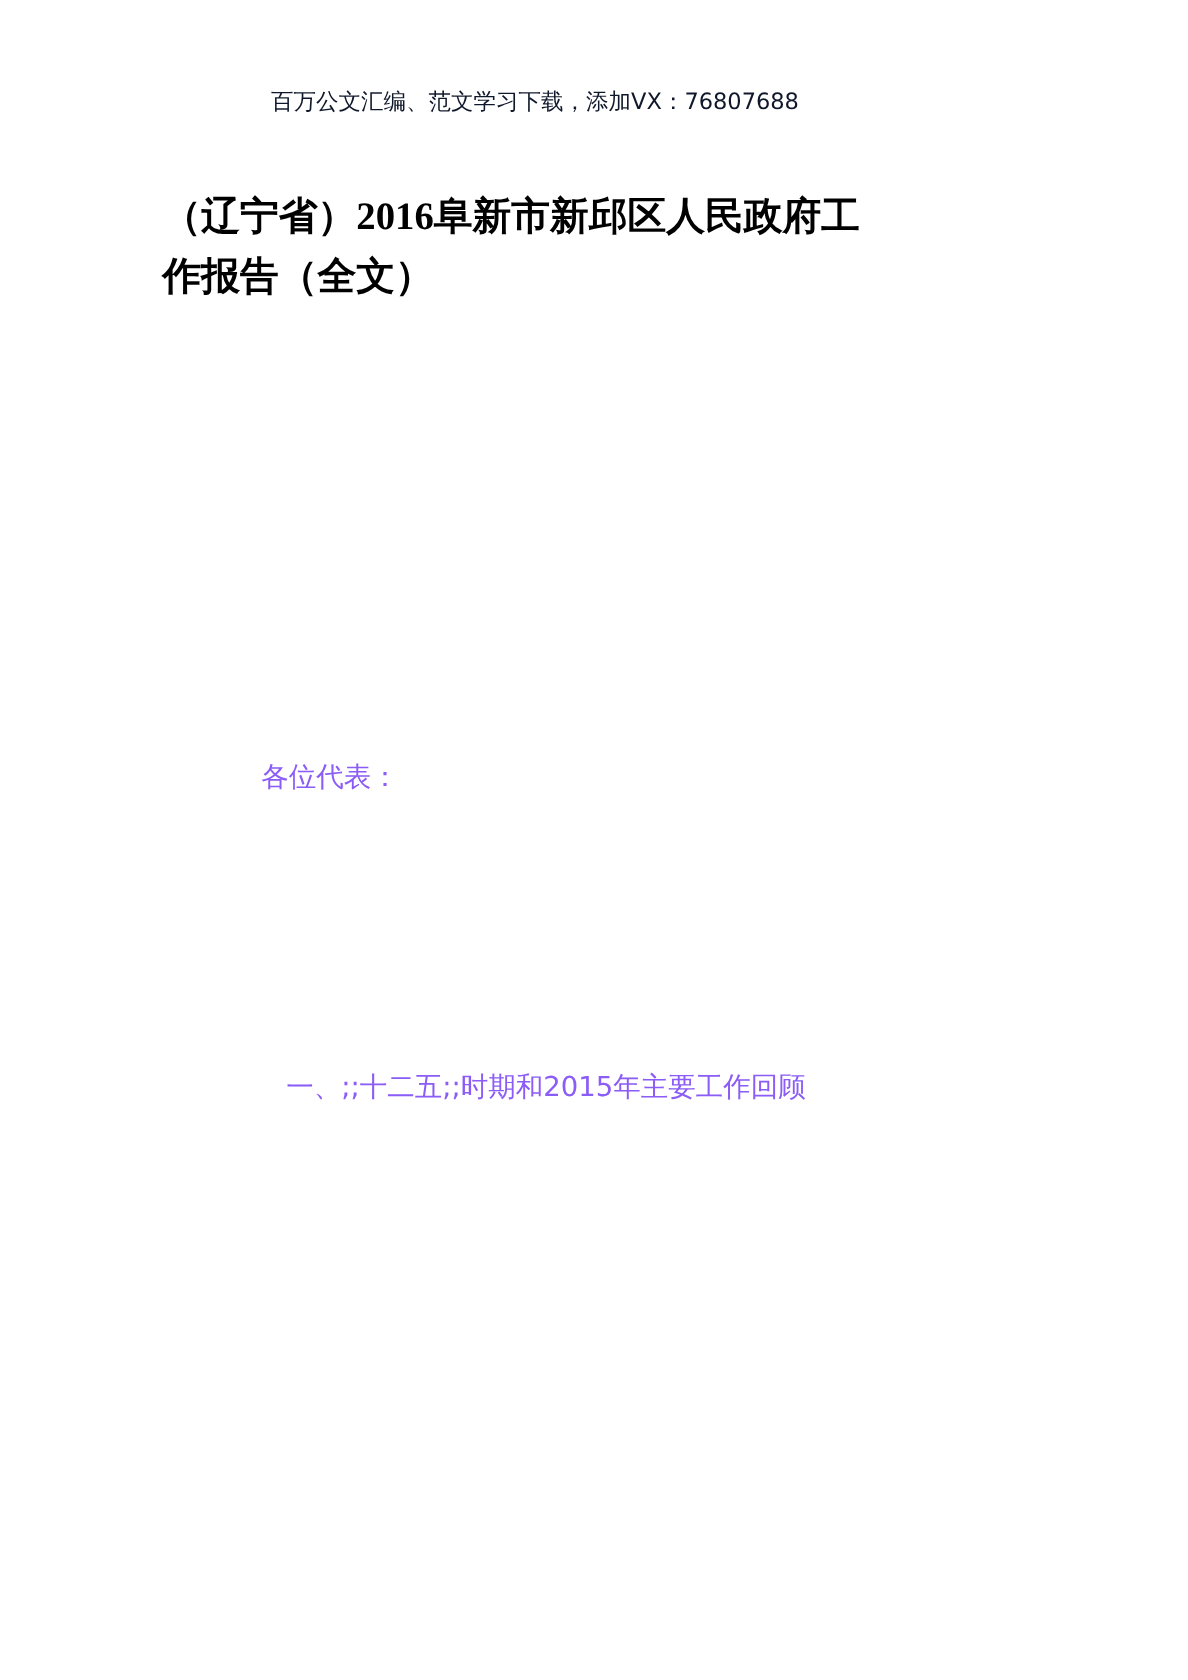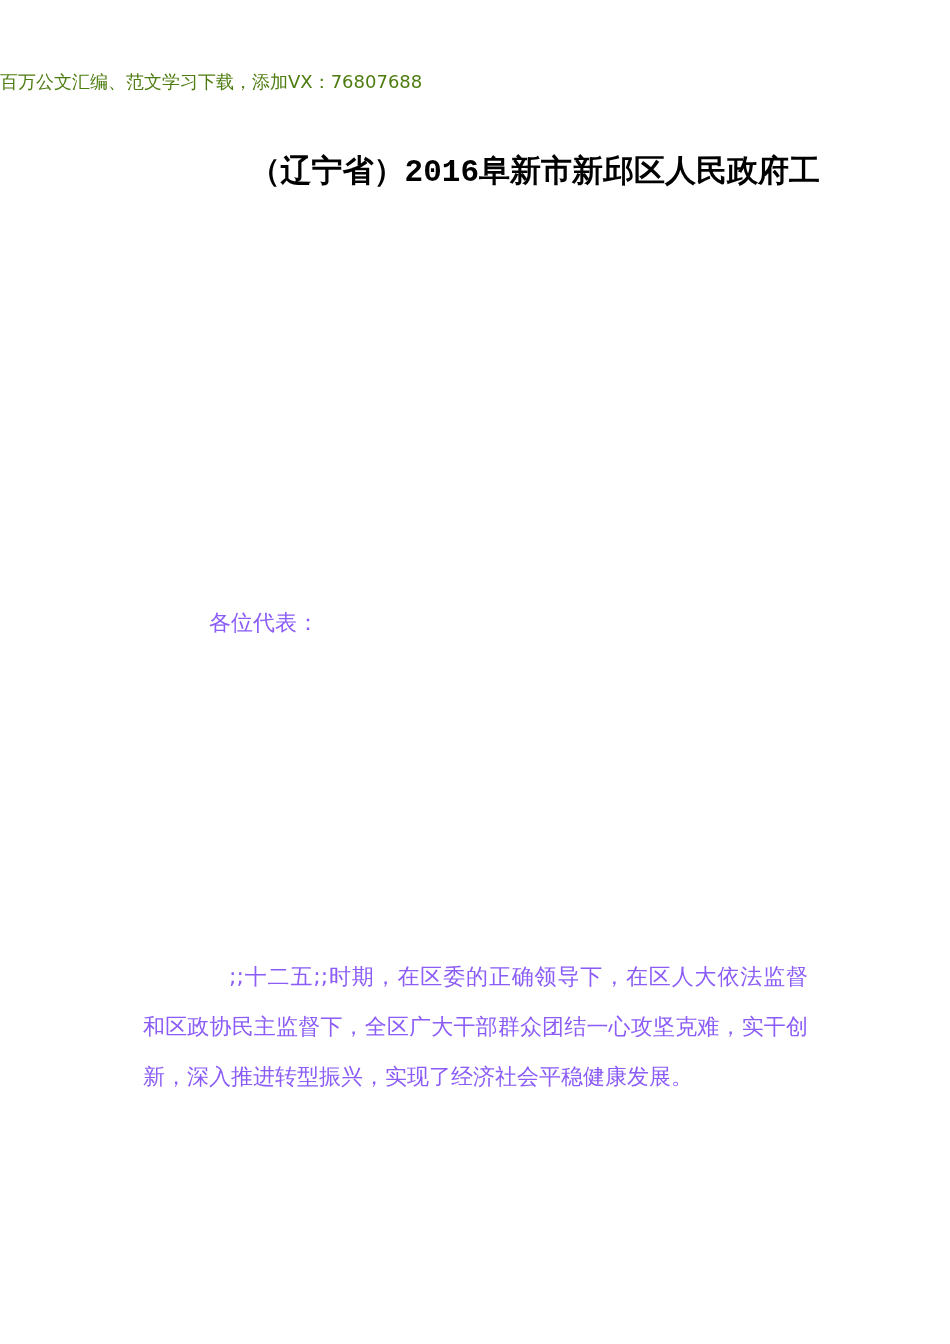--- a/index.html
+++ b/index.html
@@ -1,40 +1,41 @@
 <!DOCTYPE html>
 <html><head>
   <meta charset="utf-8">
   <style>
     html, body { margin: 0; padding: 0; background: #ffffff; }
     body { width: 950px; height: 1344px; position: relative; overflow: hidden; }
     .page { position: absolute; left: 0; top: 0; width: 950px; height: 1344px; background: #fff; }
     .banner {
-      position: absolute; top: 68px; left: 0; width: 856px; 
-      color: #4d7c0f; font-family: "DejaVu Sans", sans-serif; font-size: 18px; line-height: 28px;
+      position: absolute; top: 68px; left: 0; width: 856px; text-align: center;
+      color: #0f172a; font-family: "DejaVu Sans", sans-serif; font-size: 18px; line-height: 28px;
     }
     .title {
-      position: absolute; left: 130px; width: 690px; text-align: right;
-      color: #000; font-family: Liberation Mono, monospace; font-weight: bold;
+      position: absolute; left: 130px; width: 690px; text-align: left;
+      color: #000; font-family: Liberation Serif, serif; font-weight: bold;
       font-size: 31px; line-height: 46px;
     }
     .title.l1 { top: 150px; }
     .title.l2 { top: 198px; }
     .body-text {
       position: absolute; left: 143px; width: 665px;
       color: #8b5cf6; font-family: "DejaVu Sans", sans-serif; font-size: 22px;
     }
     .p-greet { top: 604px; line-height: 38px; text-indent: 66px; }
     .p-intro { top: 702px; line-height: 50px; text-indent: 88px; text-align: justify; }
     .p-h1 { top: 852px; line-height: 38px; text-indent: 86px; }
     .p-body { top: 952px; line-height: 50px; text-indent: 86px; text-align: justify; }
   </style>
 </head>
 <body>
 
 <div class="page">
   <div class="banner">百万公文汇编、范文学习下载，添加VX：76807688</div>
 
   <div class="title l1">（辽宁省）2016阜新市新邱区人民政府工</div>
+  <div class="title l2">作报告（全文）</div>
 
   <div class="body-text p-greet">各位代表：</div>
-  <div class="body-text p-body">;;十二五;;时期，在区委的正确领导下，在区人大依法监督和区政协民主监督下，全区广大干部群众团结一心攻坚克难，实干创新，深入推进转型振兴，实现了经济社会平稳健康发展。</div>
+  <div class="body-text p-h1">一、;;十二五;;时期和2015年主要工作回顾</div>
 </div>
 
 </body></html>

